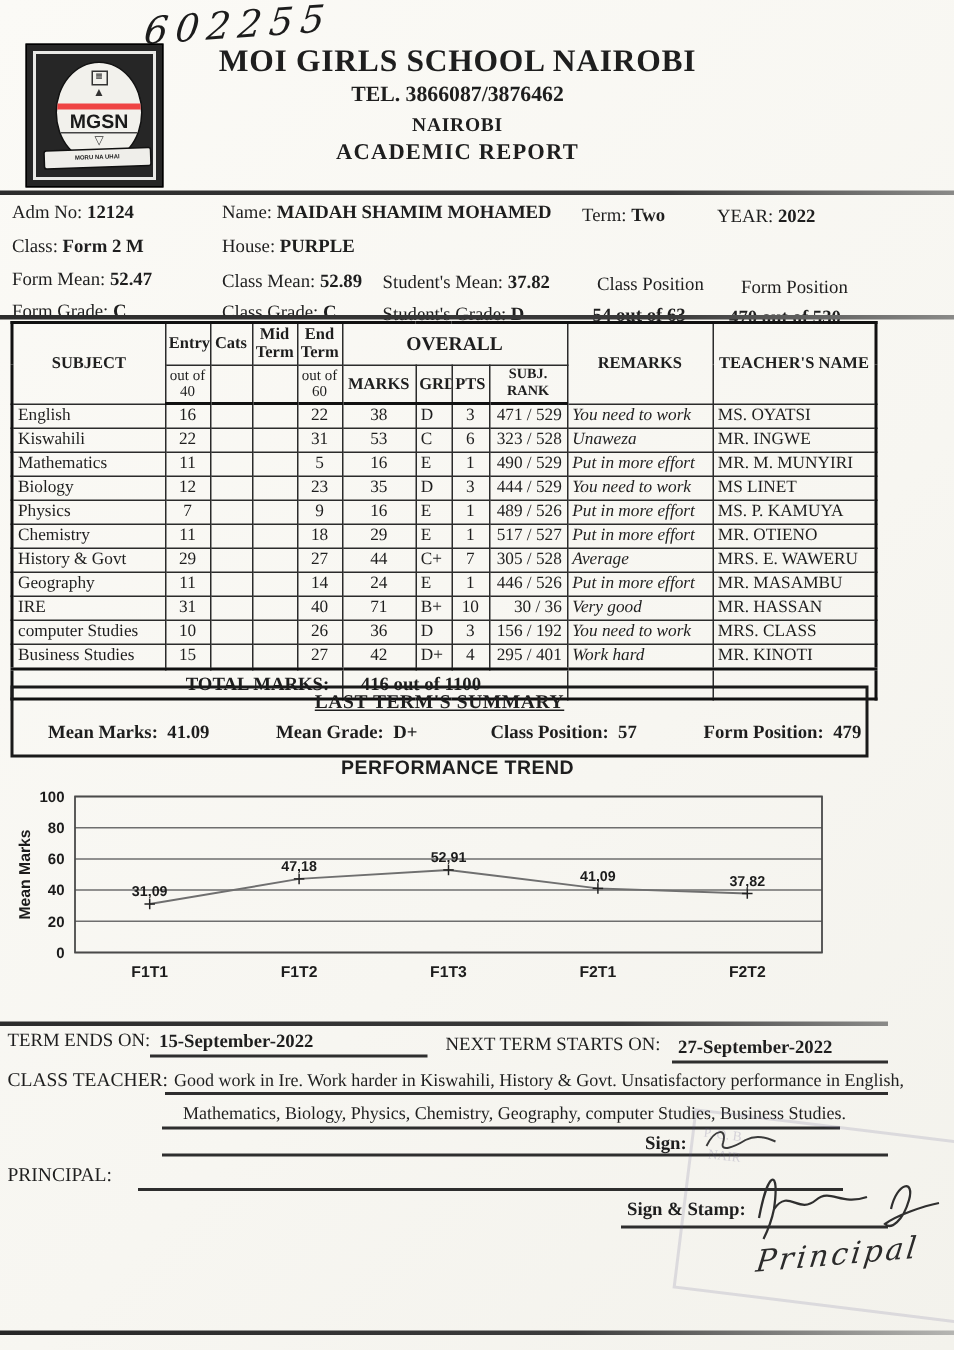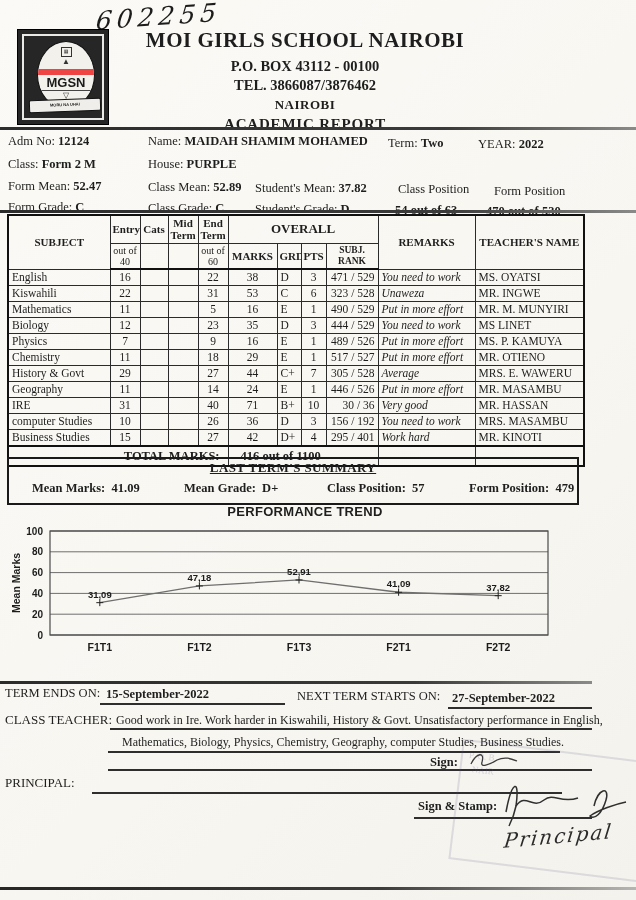--- a/index.html
+++ b/index.html
@@ -14,21 +14,21 @@
   .hw-word{font-family:"DejaVu Serif",serif;font-style:italic;font-size:20px;color:#2b2b2b;
            transform:rotate(-5deg) skewX(-12deg);letter-spacing:2px;}
 
   
   .logo{left:17px;top:29px;width:90px;height:94px;background:#262626;border:1px solid #000;}
   .logo-inner{position:absolute;left:4px;top:4px;right:4px;bottom:4px;border:2px solid #e9e9e6;}
   .logo-oval{position:absolute;left:13px;top:5px;width:56px;height:66px;background:#f2f1ec;
              border-radius:50%;border:1px solid #111;text-align:center;overflow:hidden;}
   .logo-mark{display:block;margin:5px auto 0;width:9px;height:8px;border:1px solid #333;font-size:5px;line-height:7px;color:#333;}
   .logo-abbr{display:block;margin-top:3px;font-family:"Liberation Sans",sans-serif;font-weight:bold;
-             font-size:13px;color:#1a1a1a;border-top:6px solid #ef4444;border-bottom:1px solid #444;}
+             font-size:13px;color:#1a1a1a;border-top:4px solid #ef4444;border-bottom:1px solid #444;}
   .logo-chev{display:block;font-size:8px;color:#333;line-height:9px;}
   .logo-banner{position:absolute;left:5px;bottom:6px;width:70px;height:11px;background:#efeeea;
                border:1px solid #111;border-radius:2px;transform:rotate(-2deg);
                font-size:8px;line-height:10px;text-align:center;color:#222;overflow:hidden;}
   .logo-banner span{display:inline-block;transform:scale(.5);transform-origin:center;font-family:"Liberation Sans",sans-serif;font-weight:bold;white-space:nowrap;}
 
   
   .head-block{left:90px;top:28px;width:430px;text-align:center;}
   .school-name{font-size:21px;font-weight:bold;letter-spacing:.5px;}
   .po-box{font-size:14.5px;font-weight:bold;margin-top:5px;}
@@ -89,21 +89,20 @@
         <span class="logo-chev">▽</span>
       </div>
       <div class="logo-banner">
         <span>MORU NA UHAI</span>
       </div>
     </div>
   </div>
 
   <div class="abs head-block">
     <div class="school-name">MOI GIRLS SCHOOL NAIROBI</div>
-    <div class="po-box">P.O. BOX 43112 - 00100</div>
     <div class="tel">TEL. 3866087/3876462</div>
     <div class="city">NAIROBI</div>
     <div class="report-title">ACADEMIC REPORT</div>
   </div>
   <div class="abs rule" style="left:0;top:127px;width:636px;"></div>
 
   <div class="info-item" style="left:8px;top:134px;">
     <span class="lbl">Adm No:</span>
     <b>12124</b></div>
   <div class="info-item" style="left:148px;top:134px;text-align:right;">
@@ -311,21 +310,21 @@
           <td class="l">computer Studies</td>
           <td class="c">10</td>
           <td class="c"></td>
           <td class="c"></td>
           <td class="c">26</td>
           <td class="c">36</td>
           <td class="l c">D</td>
           <td class="c">3</td>
           <td class="r">156 / 192</td>
           <td class="l cell-remark">You need to work</td>
-          <td class="l">MRS. MASAMBU</td>
+          <td class="l">MRS. CLASS</td>
         </tr>
         <tr>
           <td class="l">Business Studies</td>
           <td class="c">15</td>
           <td class="c"></td>
           <td class="c"></td>
           <td class="c">27</td>
           <td class="c">42</td>
           <td class="l c">D+</td>
           <td class="c">4</td>

